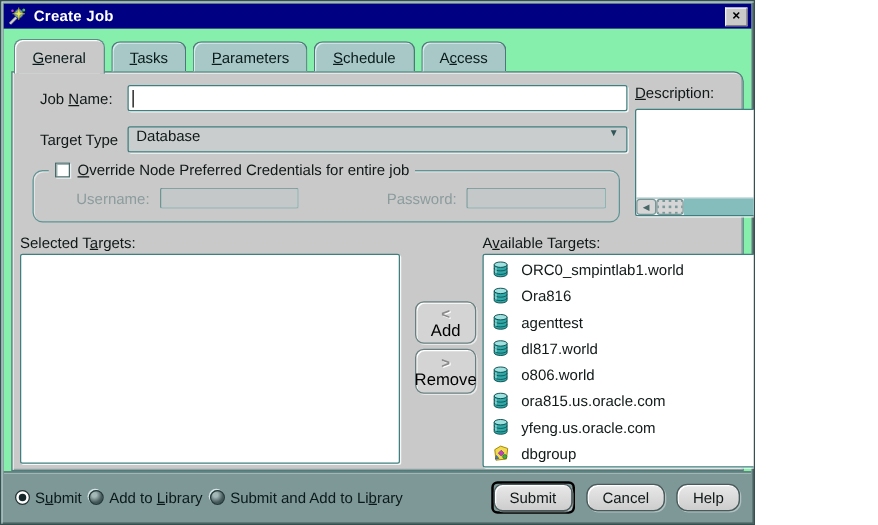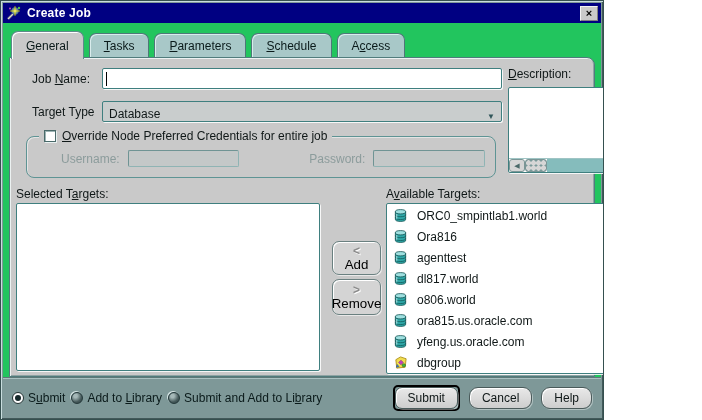--- a/index.html
+++ b/index.html
@@ -12,42 +12,42 @@
 
   
   .titlebar { height:20px; background:#000082; display:flex; align-items:center; padding:0 3px; flex:0 0 auto; }
   .title-icon { width:16px; height:16px; margin-right:5px; flex:0 0 auto; }
   .title-text { color:#FFFFFF; font-weight:bold; font-size:12px; letter-spacing:.2px; flex:1; }
   .close-btn { width:18px; height:15px; background:#C9C9C9; border:1px solid #808080;
                border-top-color:#F2F2F2; border-left-color:#F2F2F2; color:#000;
                font-size:11px; font-weight:bold; line-height:12px; text-align:center; cursor:default; }
 
   
-  .chrome { background:#22c55e; flex:1; display:flex; flex-direction:column; padding:0 6px; }
+  .chrome { background:#86efac; flex:1; display:flex; flex-direction:column; padding:0 6px; }
   .tabstrip { height:34px; display:flex; align-items:flex-end; gap:5px; padding:0 2px; position:relative; z-index:2; }
   .tab { border:1px solid #4E7878; border-bottom:none; border-radius:7px 7px 0 0; padding:0 14px;
          height:24px; display:flex; align-items:center; justify-content:center;
          background:#A8C8C8; box-shadow:inset 1px 1px 0 #D9ECEC; color:#0A1A1A; white-space:nowrap; }
   .tab.active { background:#C9C9C9; height:28px; box-shadow:inset 1px 1px 0 #FFFFFF; margin-bottom:-2px;
                 border-color:#5E8A8A; font-size:12px; }
   .mn { text-decoration:underline; }
 
   
   .panel { position:relative; flex:1; background:#C9C9C9; border:1px solid #507C7C;
            border-top-right-radius:8px; box-shadow:inset 1px 1px 0 #ECF2F2, inset -1px -1px 0 #8FA3A3; }
 
   .lbl { position:absolute; color:#101818; }
   .dis-lbl { color:#8C9C9C; }
 
   .tfield { background:#FFFFFF; border:1px solid #3F7F7F; border-radius:2px;
             box-shadow:1px 1px 0 rgba(255,255,255,.85); position:absolute; }
   .caret { position:absolute; left:3px; top:3px; width:1px; height:14px; background:#000; }
 
   .combo { position:absolute; background:#C9CDCD; border:1px solid #3F7F7F; border-radius:2px;
-           box-shadow:1px 1px 0 rgba(255,255,255,.85); display:flex; align-items:flex-end; padding:0 6px; }
+           box-shadow:1px 1px 0 rgba(255,255,255,.85); display:flex; align-items:flex-start; padding:0 6px; }
   .combo .arrow { margin-left:auto; font-size:8px; color:#31565A; }
 
   
   .descbox { position:absolute; background:#FFFFFF; border:1px solid #3F7F7F; border-radius:2px;
              box-shadow:1px 1px 0 rgba(255,255,255,.85); display:flex; flex-direction:column; }
   .desc-area { flex:1; }
   .hscroll { height:14px; display:flex; align-items:stretch; border-top:1px solid #9FC4C4; }
   .sb-btn { width:16px; background:#D6D6D6; border:1px solid #7A9696; border-radius:3px;
             font-size:7px; color:#4A6868; display:flex; align-items:center; justify-content:center; }
   .sb-thumb-h { width:22px; background:#D6D6D6; border:1px solid #7A9696; border-radius:3px;

